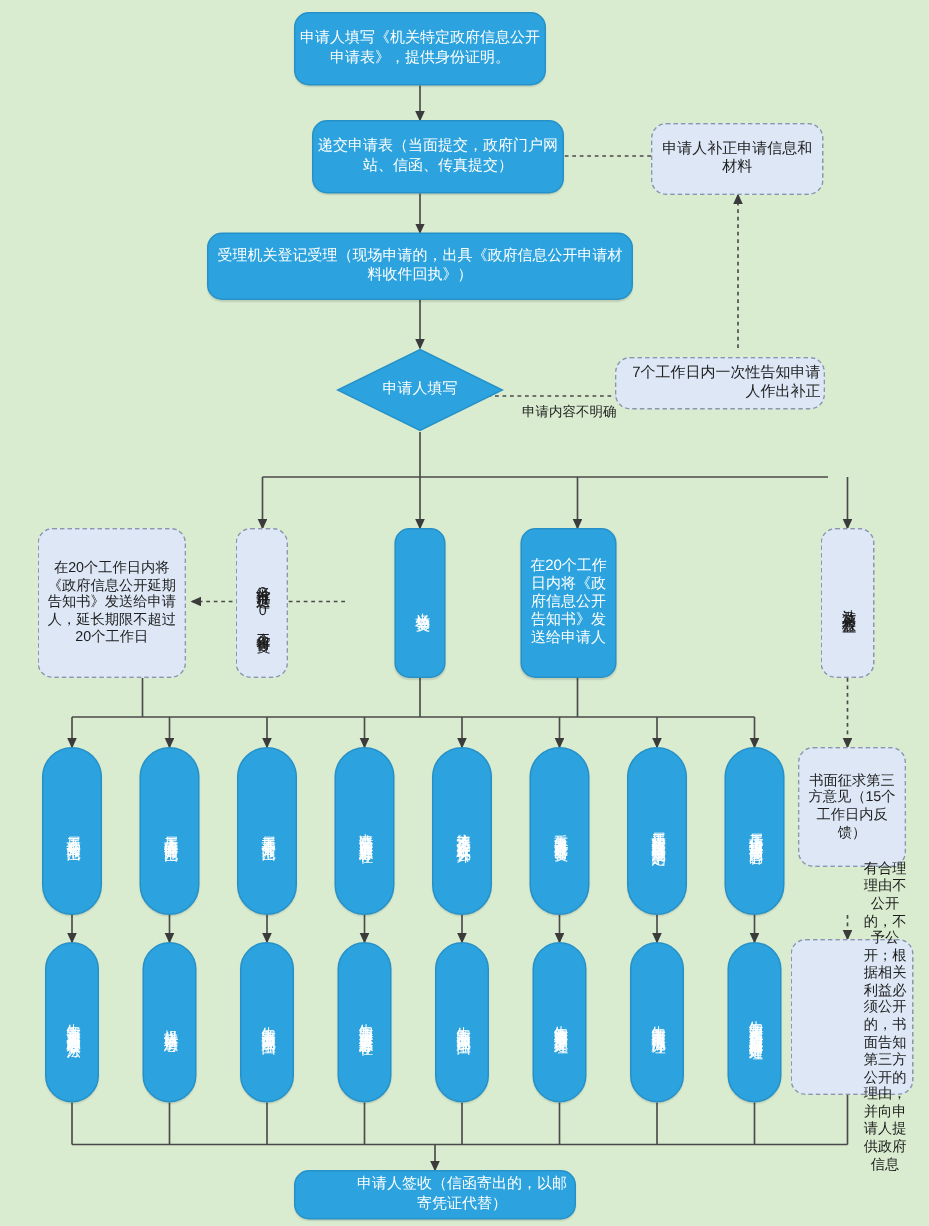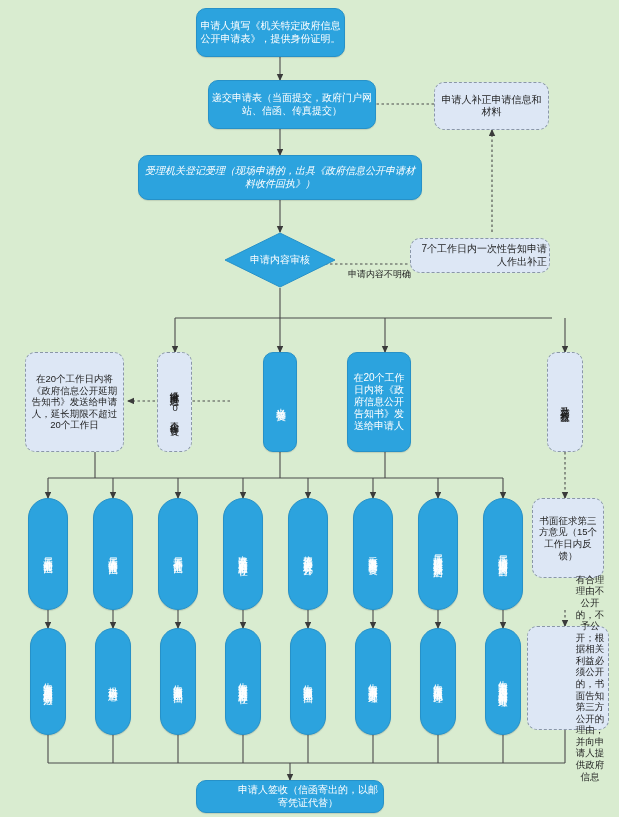--- a/index.html
+++ b/index.html
@@ -140,41 +140,41 @@
   <g stroke="#4a4a4a" stroke-width="1.1" fill="none" stroke-dasharray="2.5,2.5">
     <path d="M320,264 L418,264" marker-end="url(#arwd)"></path>
     <path d="M492,232 L492,130" marker-end="url(#arwd)"></path>
     <path d="M434,104 L370,104" marker-end="url(#arwd)"></path>
     <path d="M230,401 L128,401" marker-end="url(#arwd)"></path>
     <path d="M565,452 L565,498" marker-end="url(#arwd)"></path>
     <path d="M565,610 L565,626" marker-end="url(#arwd)"></path>
   </g>
 </svg>
 
-<div class="node blue" style="left:196px; top:8px; width:149px; height:49px; font-size:10px;">
+<div class="node blue" style="left:196px; top:8px; width:168px; height:49px; font-size:10px;">
   <span>申请人填写《机关特定政府信息公开申请表》，提供身份证明。</span>
 </div>
 
 <div class="node blue" style="left:196px; top:80px; width:168px; height:49px; font-size:10px;margin-left:12px;">
   <span>递交申请表（当面提交，政府门户网站、信函、传真提交）</span>
 </div>
 
 <div class="node pale" style="left:434px; top:82px; width:115px; height:48px; font-size:10px;">
   <span>申请人补正申请信息和材料</span>
 </div>
 
-<div class="node blue" style="left:138px; top:155px; width:284px; height:45px; font-size:10px;font-style:italic;">
+<div class="node blue" style="left:138px; top:155px; width:284px; height:45px; font-size:10px;">
   <span>受理机关登记受理（现场申请的，出具《政府信息公开申请材料收件回执》）</span>
 </div>
 
 <div class="node diamond" style="left:224px; top:232px; width:112px; height:56px; font-size:10px;">
   <svg class="dshape" viewBox="0 0 112 56" preserveAspectRatio="none">
     <polygon points="56,1 111,28 56,55 1,28" fill="#2ca3de" stroke="#2691c8" stroke-width="1"></polygon>
   </svg>
-  <span>申请内容审核</span>
+  <span>申请人填写</span>
 </div>
 
 <div class="edge-label" style="left:348px; top:268px;">
   <span>申请内容不明确</span>
 </div>
 
 <div class="node pale" style="left:410px; top:238px; width:140px; height:35px; font-size:10px;text-align:right;">
   <span>7个工作日内一次性告知申请人作出补正</span>
 </div>
 

